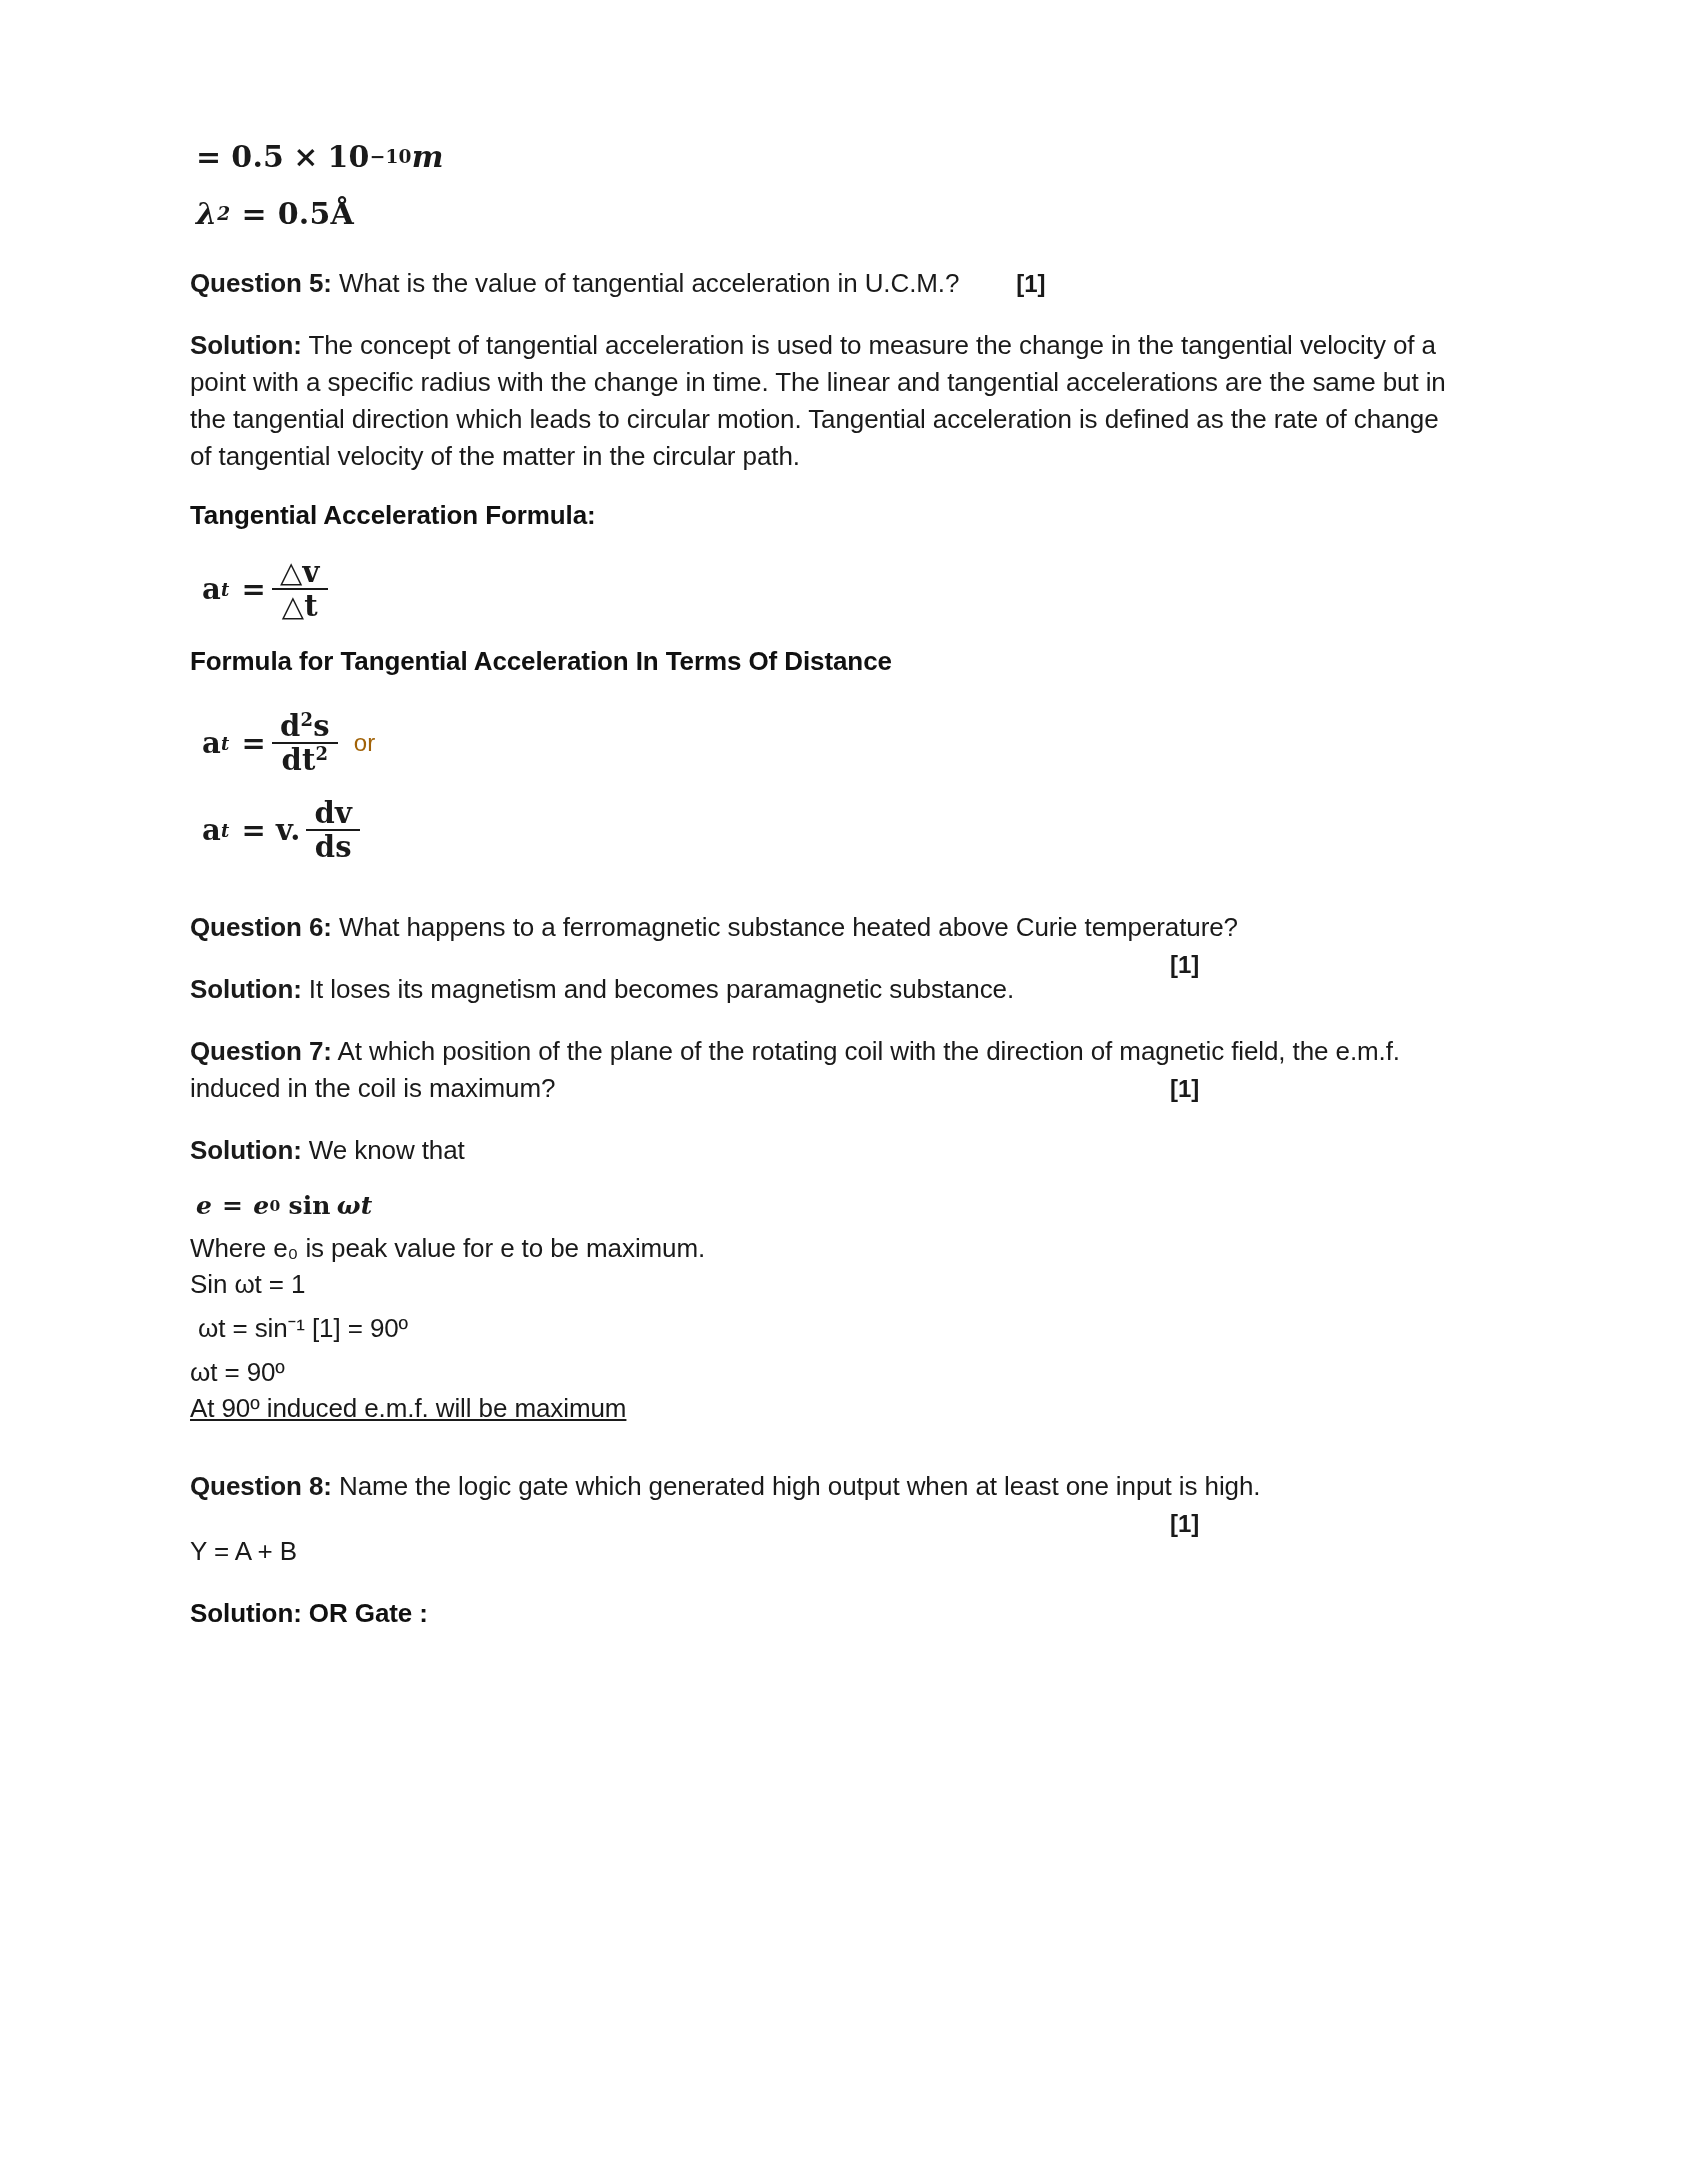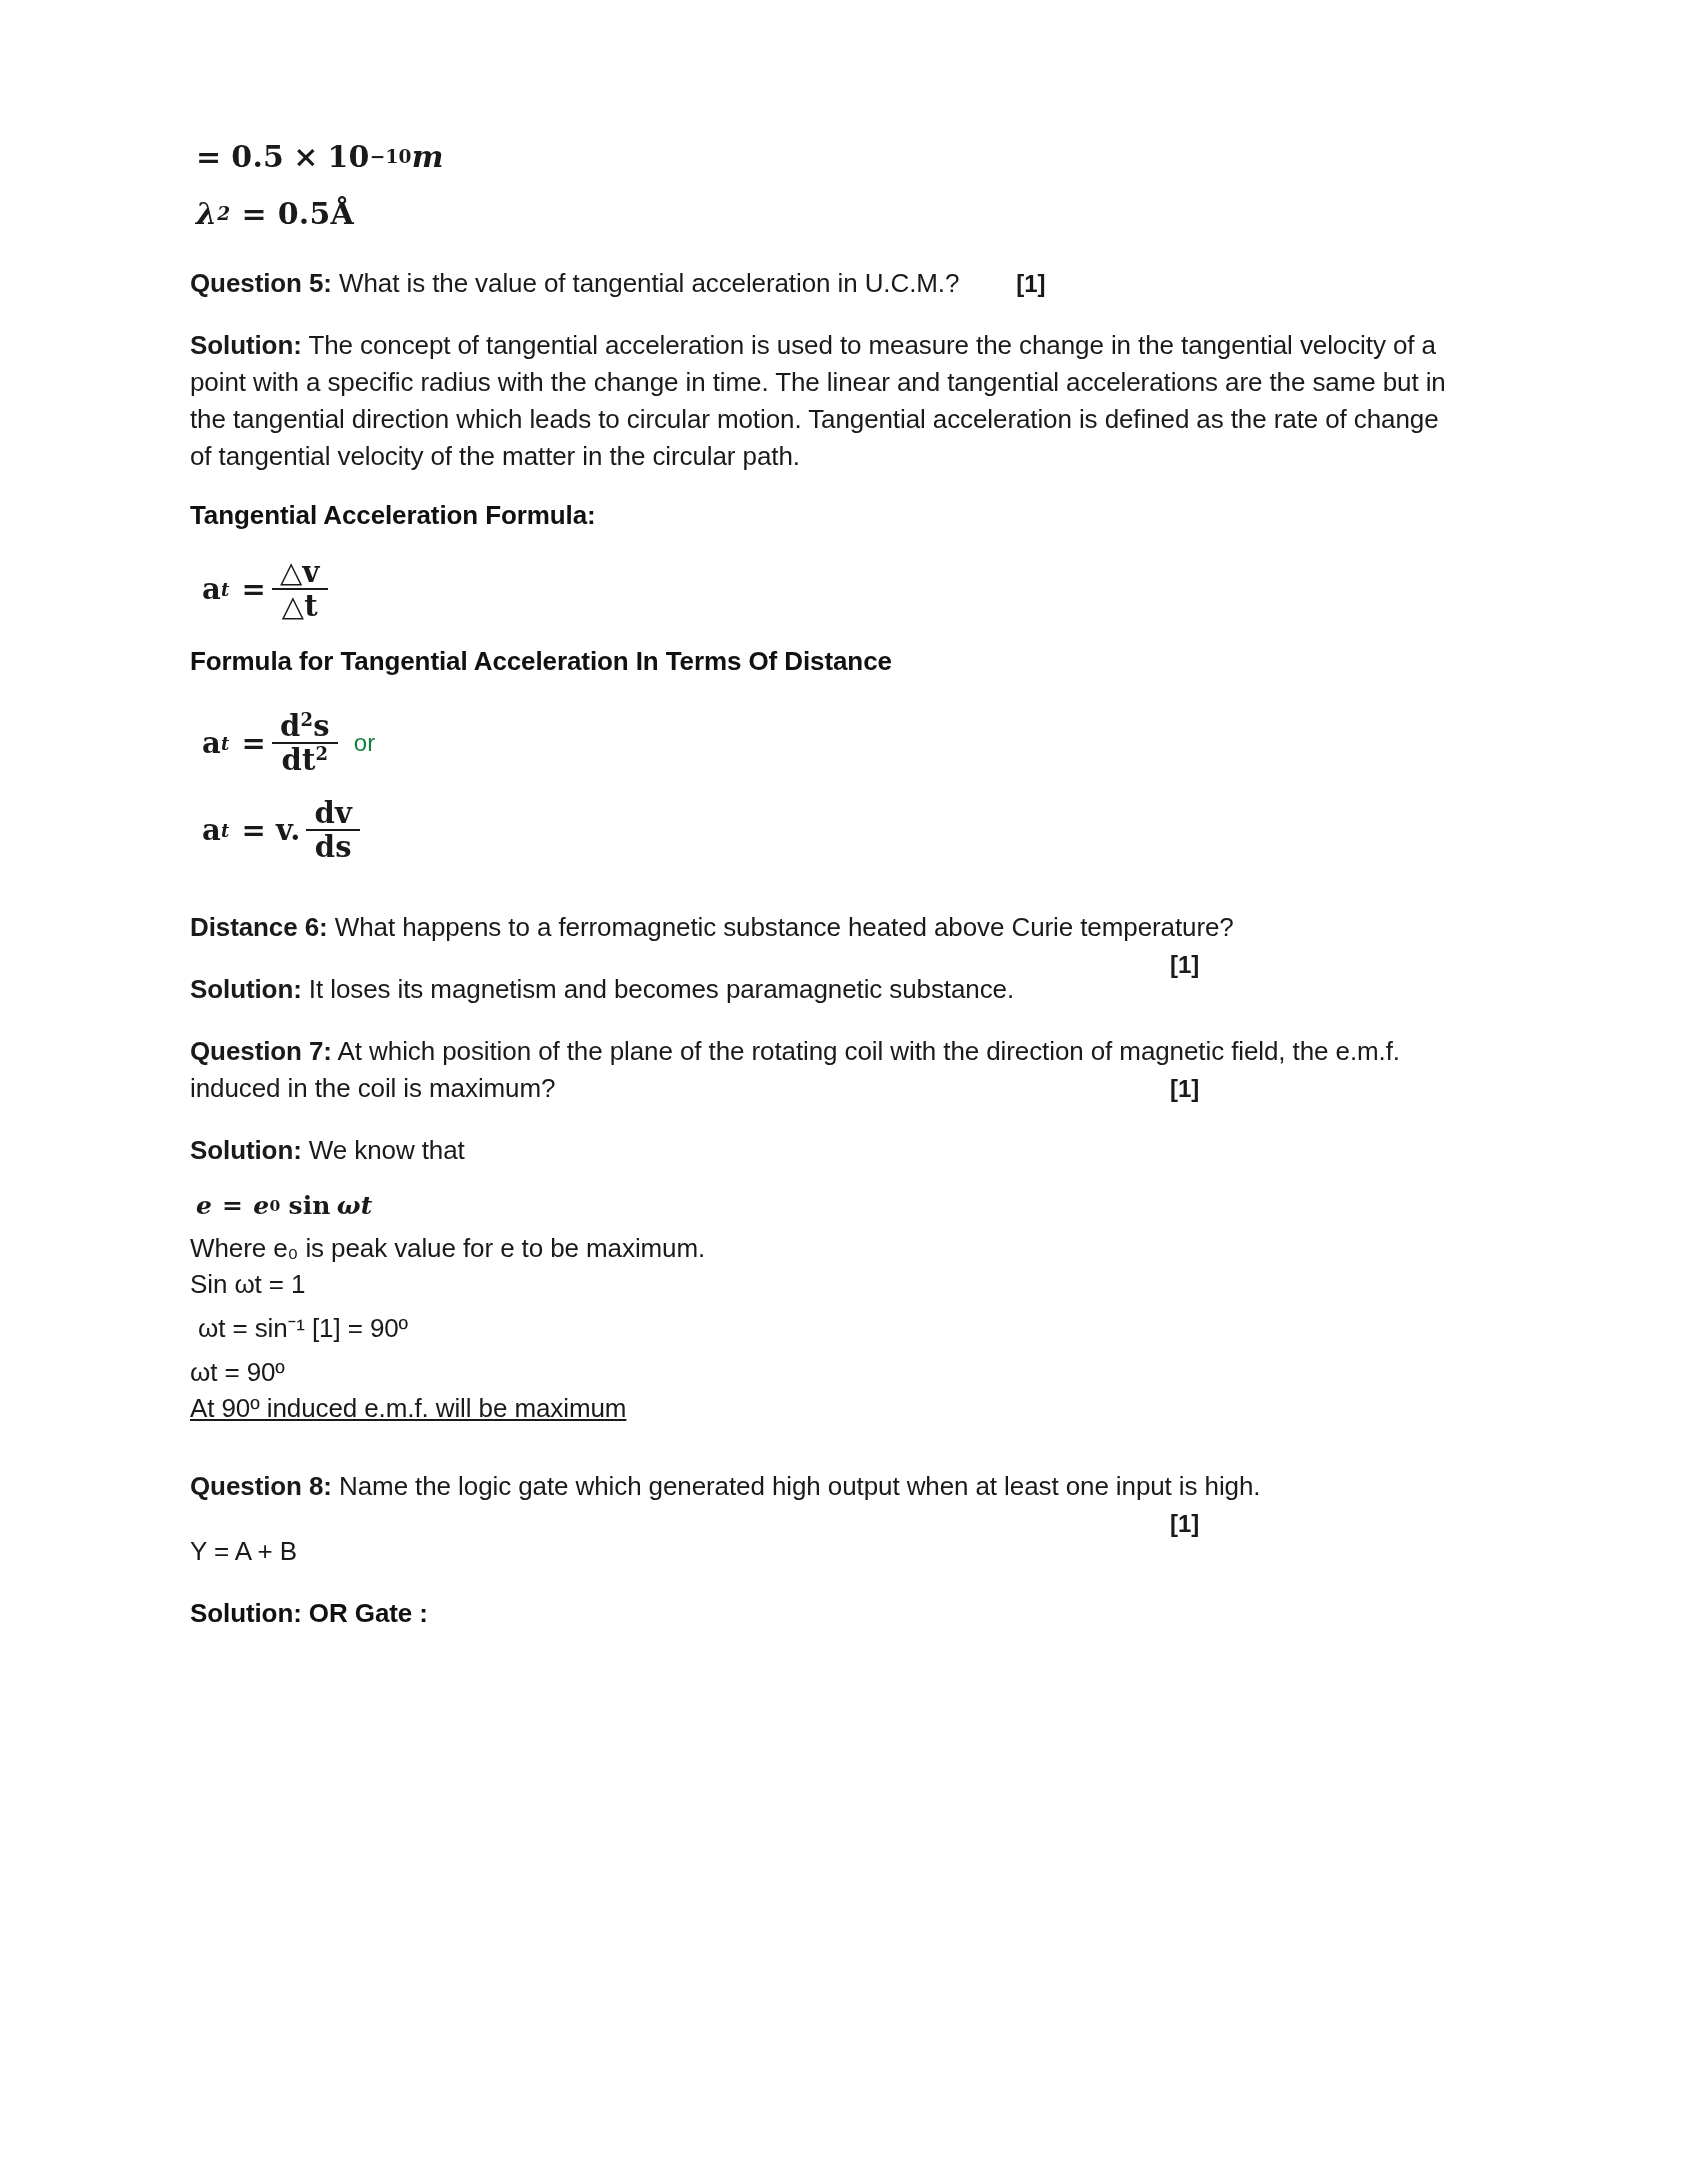--- a/index.html
+++ b/index.html
@@ -158,42 +158,42 @@
         <span class="frac">
           <span class="num">
             <span>d</span><sup class="msup">2</sup><span>s</span>
           </span>
           <span class="bar"></span>
           <span class="den">
             <span>dt</span><sup class="msup">2</sup>
           </span>
         </span>
         <span style="width:10px"></span>
-        <span style="font-family:'Liberation Sans',sans-serif; font-weight:400; font-size:24px; color:#15803d;">or</span>
+        <span style="font-family:'Liberation Sans',sans-serif; font-weight:400; font-size:24px; color:#a16207;">or</span>
       </span>
     </div>
 
     <div class="math math-block" style="font-size:29px; margin-left:12px; margin-bottom:40px;">
       <span class="mrow">
         <span>a</span>
           <sub class="msub">t</sub>
         <span style="width:12px"></span>
         <span>=</span>
         <span style="width:10px"></span>
         <span>v.</span>
         <span class="frac">
           <span class="num">dv</span>
           <span class="bar"></span>
           <span class="den">ds</span>
         </span>
       </span>
     </div>
 
     <p class="para" style="margin-top:46px; position:relative;">
-      <span class="lbl">Distance 6:</span><span> What happens to a ferromagnetic substance heated above Curie temperature?</span>
+      <span class="lbl">Question 6:</span><span> What happens to a ferromagnetic substance heated above Curie temperature?</span>
       <span class="marks" style="position:absolute; left:980px; top:37px;">[1]</span>
     </p>
 
     <p class="para blk">
       <span class="lbl">Solution:</span><span> It loses its magnetism and becomes paramagnetic substance.</span>
     </p>
 
     <p class="para blk" style="position:relative;">
       <span class="lbl">Question 7:</span><span> At which position of the plane of the rotating coil with the direction of magnetic field, the e.m.f. induced in the coil is maximum?</span>
       <span class="marks" style="position:absolute; left:980px; top:37px;">[1]</span>

